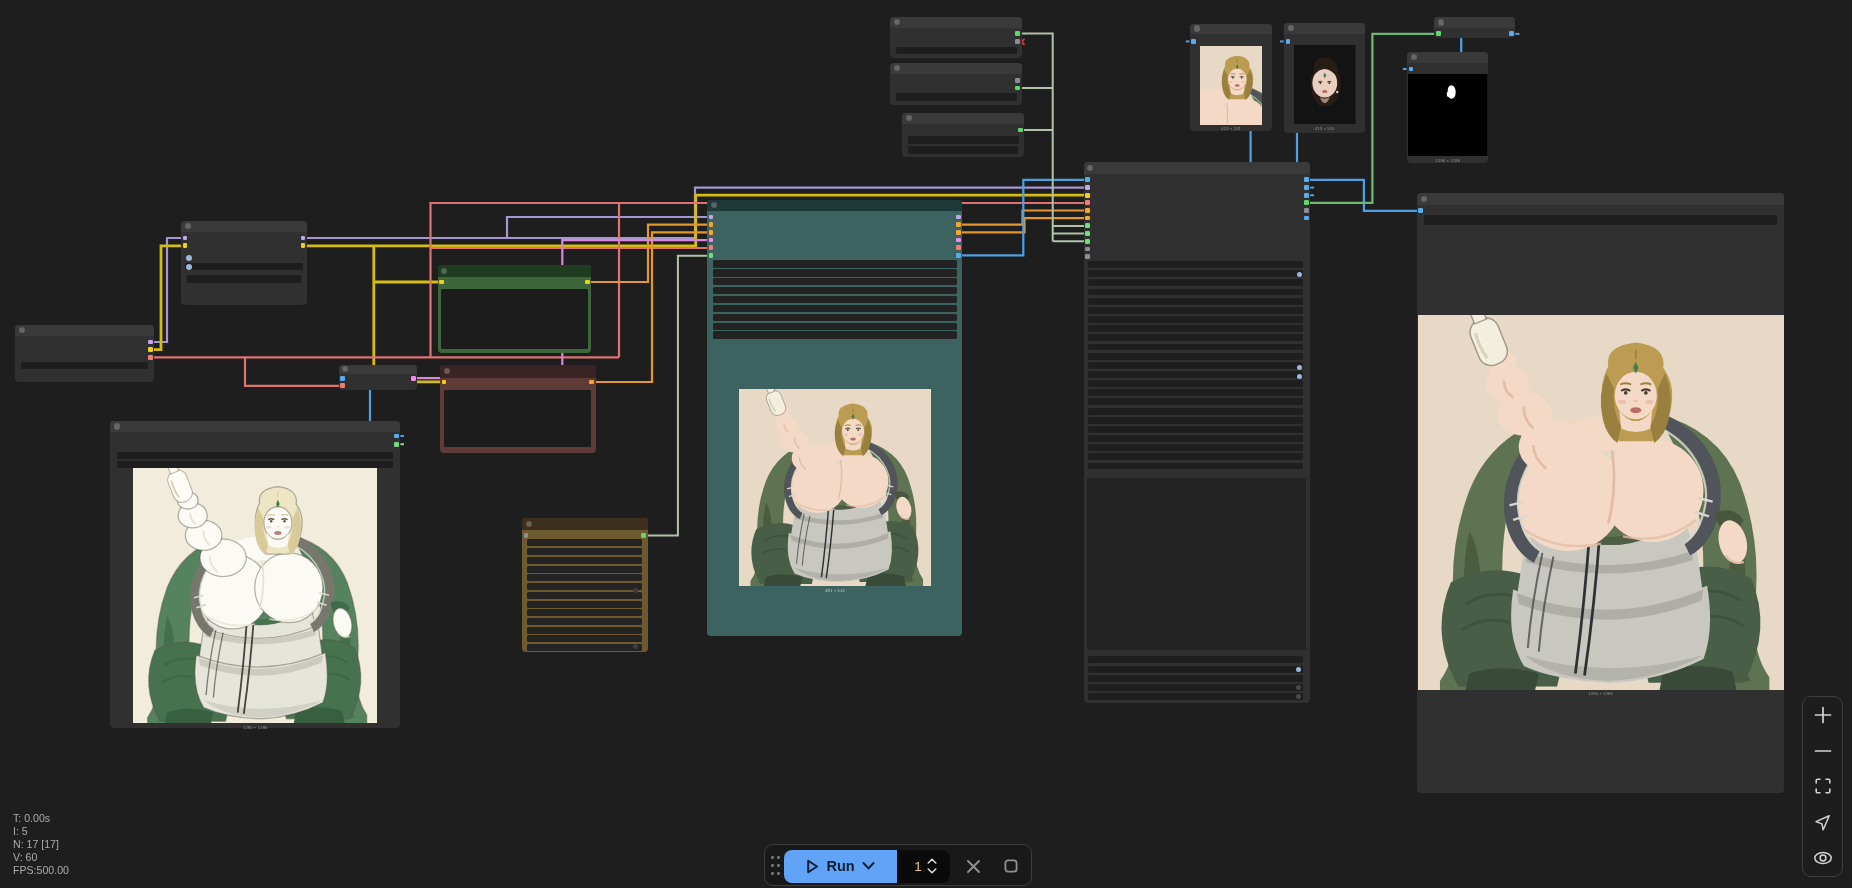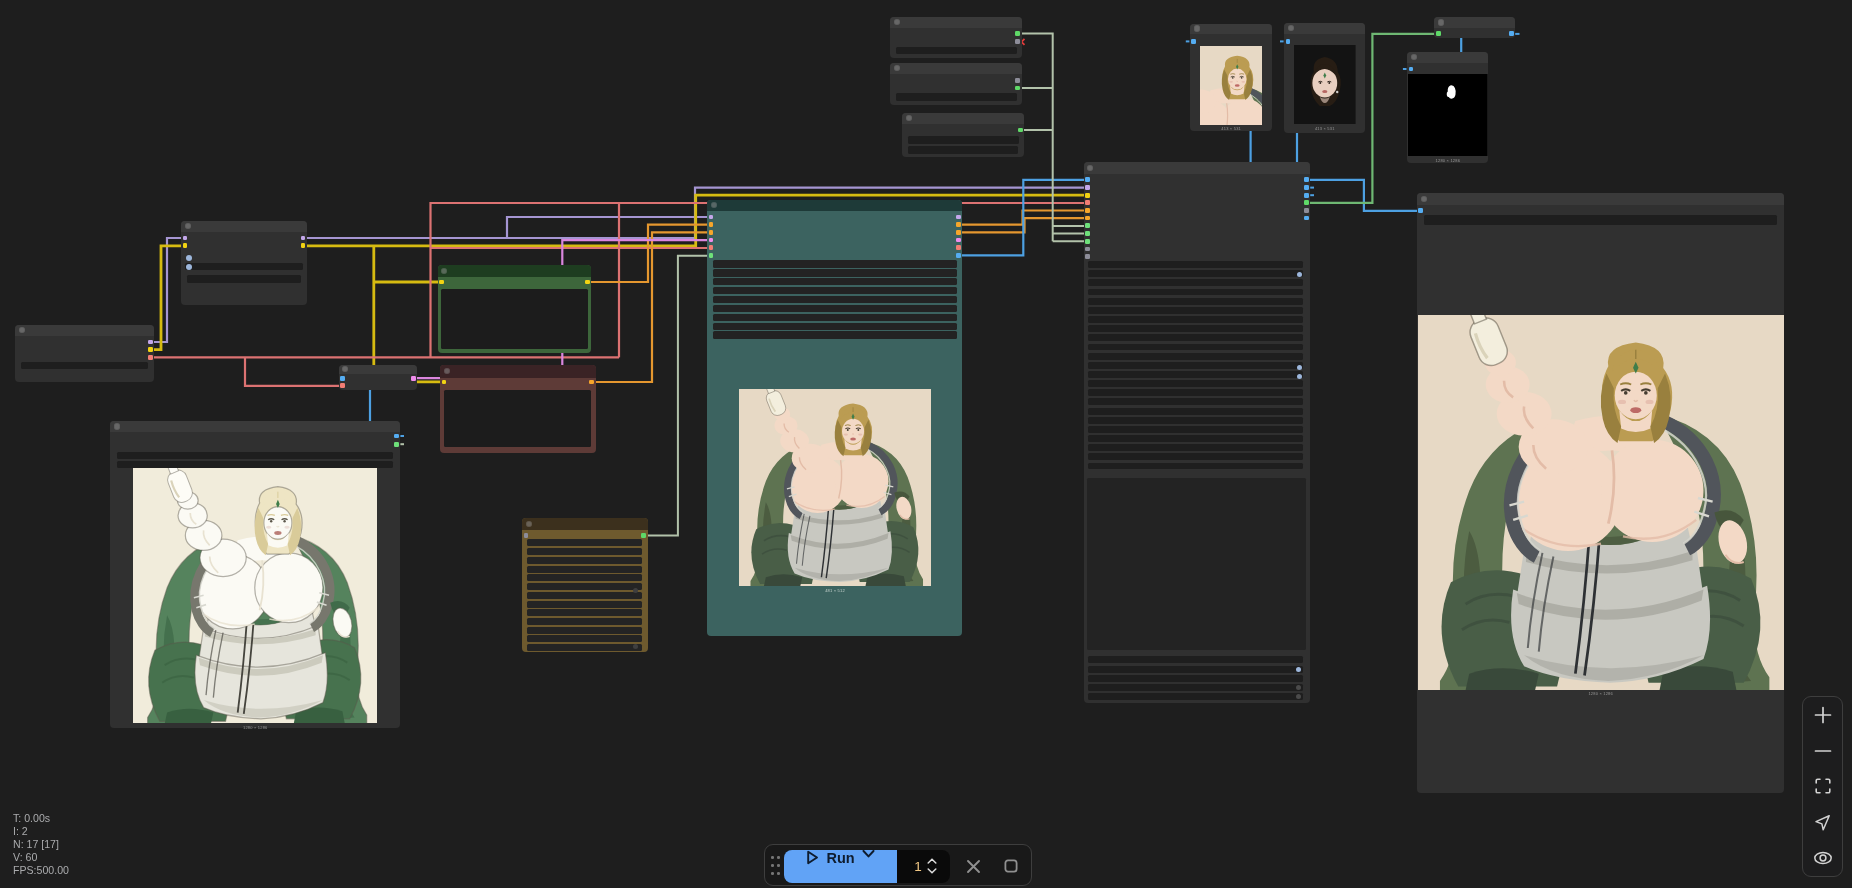--- a/index.html
+++ b/index.html
@@ -18,21 +18,21 @@
   .caption{position:absolute;font-size:4px;letter-spacing:.2px;text-align:center;
     transform-origin:center;white-space:nowrap;}
   #stats{position:absolute;left:13px;top:812px;font-size:10.6px;line-height:13.1px;
     color:#aaabad;z-index:5;}
   #run-toolbar{position:absolute;left:764px;top:844px;width:268px;height:42px;
     background:#191919;border:1px solid #3e3e3e;border-radius:9px;z-index:6;
     box-sizing:border-box;display:flex;align-items:center;}
   #drag-handle{width:14px;height:22px;margin-left:3px;position:relative;}
   #drag-handle i{position:absolute;width:2.6px;height:2.6px;border-radius:50%;background:#757575;}
   #run-button{position:absolute;left:19px;top:4.5px;width:113px;height:33px;background:#61a3f6;
-    border-radius:8px 0 0 8px;display:flex;justify-content:center;gap:7px;
+    border-radius:8px 0 0 8px;display:flex;align-items:center;justify-content:center;gap:7px;
     color:#0e1c2e;font-size:14.5px;font-weight:bold;}
   #batch-box{position:absolute;left:132px;top:4.5px;width:53px;height:33px;background:#0a0a0a;
     border-radius:0 8px 8px 0;display:flex;align-items:center;}
   #batch-value{color:#f2c885;font-size:13.5px;margin-left:14px;width:14px;text-align:center;}
   .spinners{display:flex;flex-direction:column;gap:4px;margin-left:2px;}
   #cancel-button{position:absolute;left:196px;top:9px;width:24px;height:24px;display:flex;
     align-items:center;justify-content:center;}
   #stop-button{position:absolute;left:234px;top:9px;width:24px;height:24px;display:flex;
     align-items:center;justify-content:center;}
   #zoom-panel{position:absolute;left:1802px;top:696px;width:41px;height:181px;background:#1d1d1e;
@@ -640,21 +640,21 @@
   <ellipse cx="111.5" cy="47.5" rx="2.2" ry="1.2" fill="#bd6a66" opacity=".22"></ellipse>
   <ellipse cx="126.5" cy="47.5" rx="2.2" ry="1.2" fill="#bd6a66" opacity=".22"></ellipse>
 </svg>
         </div>
         <div class="caption" style="left: 0.7px; top: 498.6px; width: 366px; color: rgb(151, 151, 151);">1280 × 1286</div>
       </div>
     </div>
 
   <div id="stats">
       <div>T: 0.00s</div>
-      <div>I: 2</div>
+      <div>I: 5</div>
       <div>N: 17 [17]</div>
       <div>V: 60</div>
       <div>FPS:500.00</div>
     </div>
 
   <div id="run-toolbar">
     <div id="drag-handle">
         <i style="left: 3px; top: 2px;"></i>
         <i style="left: 9px; top: 2px;"></i>
         <i style="left: 3px; top: 10px;"></i>

